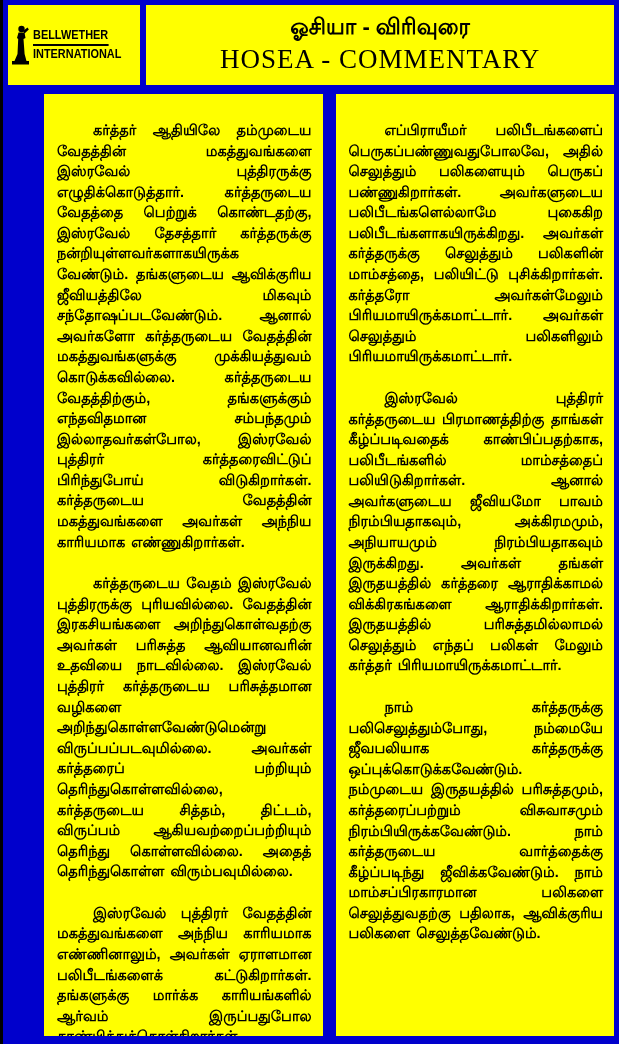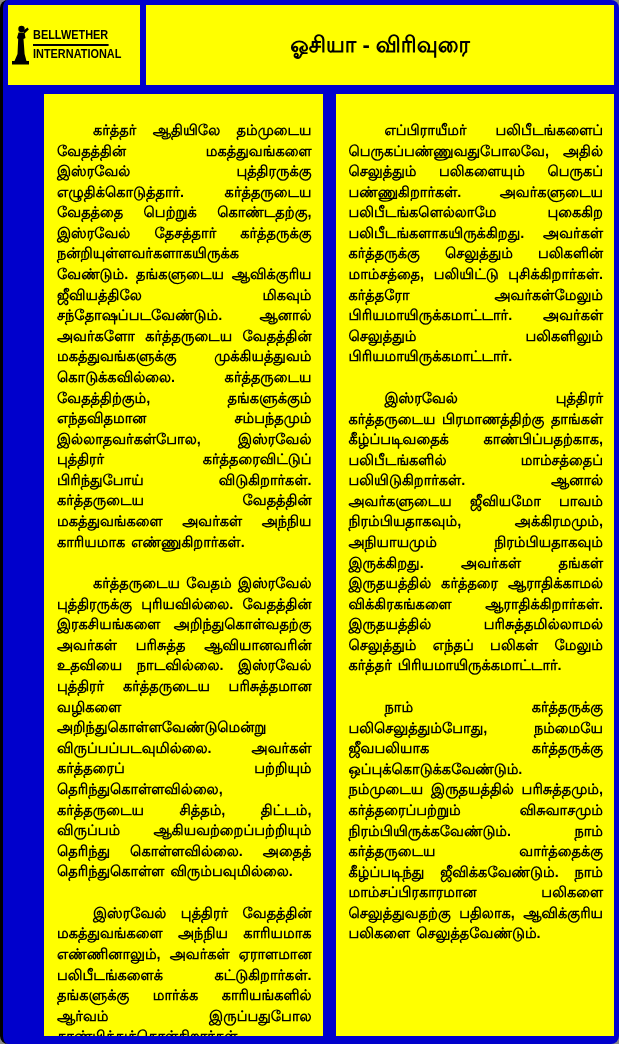--- a/index.html
+++ b/index.html
@@ -9,21 +9,20 @@
     width: 619px;
     height: 1044px;
     background: var(--frame, #0000CC);
     border-left: 3px solid #000000;
     padding: 5px 5px 8px 5px;
     display: flex;
     flex-direction: column;
     gap: 9px;
     font-family: "Liberation Sans", "DejaVu Sans", sans-serif;
     color: var(--text, #000000);
-    border-radius: 8px;
   }
 
   .header-row {
     flex: 0 0 80px;
     display: flex;
     gap: 6px;
   }
 
   .panel { background: var(--panel, #FFFF00); }
 
@@ -123,20 +122,21 @@
         </svg>
       </span>
       <span class="logo-text">
         <span class="logo-line underline">BELLWETHER</span>
         <span class="logo-line">INTERNATIONAL</span>
       </span>
     </div>
 
     <div class="panel title-box">
       <div class="title-tamil">ஓசியா - விரிவுரை</div>
+      <div class="title-english">HOSEA - COMMENTARY</div>
     </div>
 
 
   </div>
 
   <div class="body-row">
 
     <div class="panel column">
       <p class="para indent">கர்த்தர் ஆதியிலே தம்முடைய வேதத்தின் மகத்துவங்களை இஸ்ரவேல் புத்திரருக்கு எழுதிக்கொடுத்தார். கர்த்தருடைய வேதத்தை பெற்றுக் கொண்டதற்கு, இஸ்ரவேல் தேசத்தார் கர்த்தருக்கு நன்றியுள்ளவர்களாகயிருக்க வேண்டும். தங்களுடைய ஆவிக்குரிய ஜீவியத்திலே மிகவும் சந்தோஷப்படவேண்டும். ஆனால் அவர்களோ கர்த்தருடைய வேதத்தின் மகத்துவங்களுக்கு முக்கியத்துவம் கொடுக்கவில்லை. கர்த்தருடைய வேதத்திற்கும், தங்களுக்கும் எந்தவிதமான சம்பந்தமும் இல்லாதவர்கள்போல, இஸ்ரவேல் புத்திரர் கர்த்தரைவிட்டுப் பிரிந்துபோய் விடுகிறார்கள். கர்த்தருடைய வேதத்தின் மகத்துவங்களை அவர்கள் அந்நிய காரியமாக எண்ணுகிறார்கள்.</p>
       <p class="para indent">கர்த்தருடைய வேதம் இஸ்ரவேல் புத்திரருக்கு புரியவில்லை. வேதத்தின் இரகசியங்களை அறிந்துகொள்வதற்கு அவர்கள் பரிசுத்த ஆவியானவரின் உதவியை நாடவில்லை. இஸ்ரவேல் புத்திரர் கர்த்தருடைய பரிசுத்தமான வழிகளை அறிந்துகொள்ளவேண்டுமென்று விருப்பப்படவுமில்லை. அவர்கள் கர்த்தரைப் பற்றியும் தெரிந்துகொள்ளவில்லை, கர்த்தருடைய சித்தம், திட்டம், விருப்பம் ஆகியவற்றைப்பற்றியும் தெரிந்து கொள்ளவில்லை. அதைத் தெரிந்துகொள்ள விரும்பவுமில்லை.</p>

